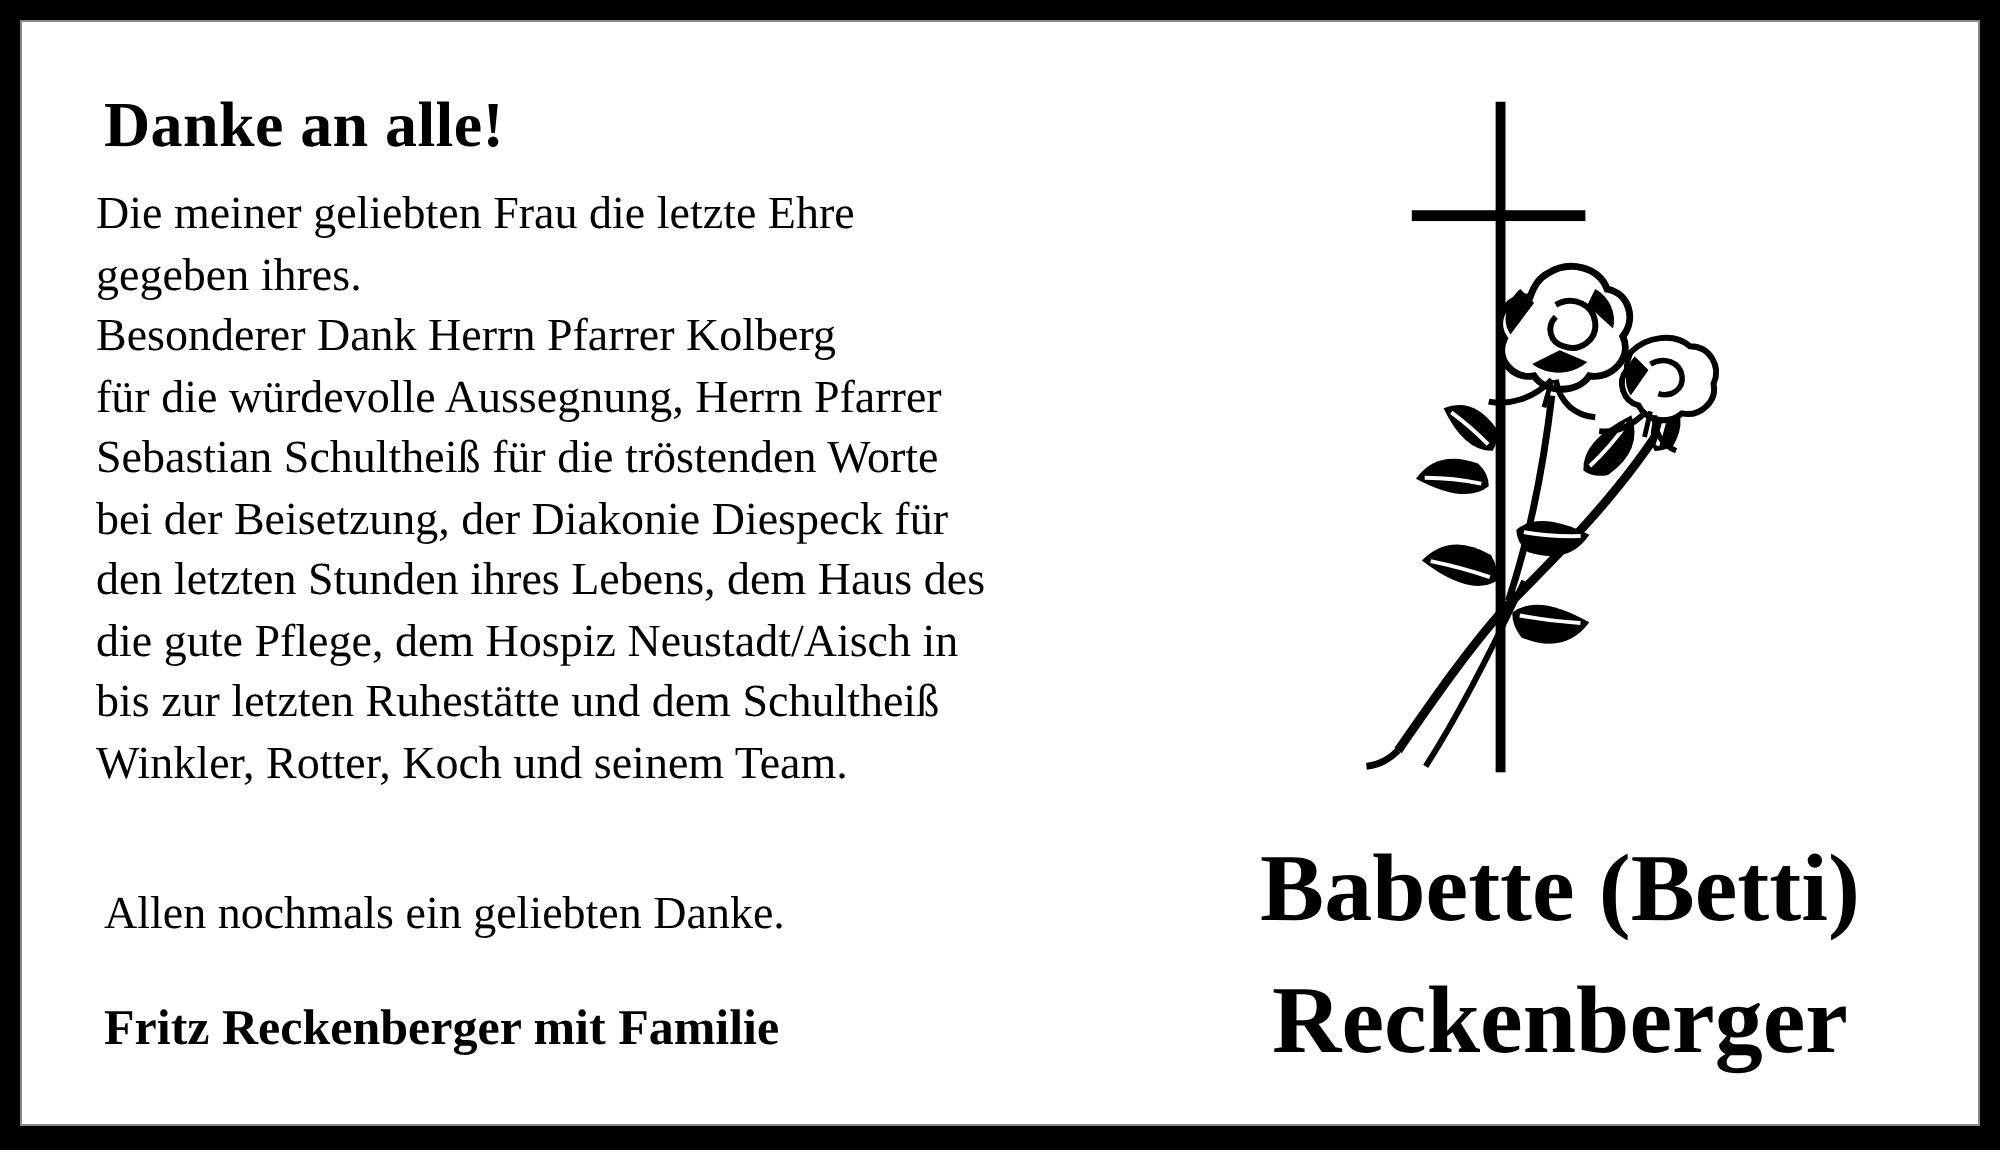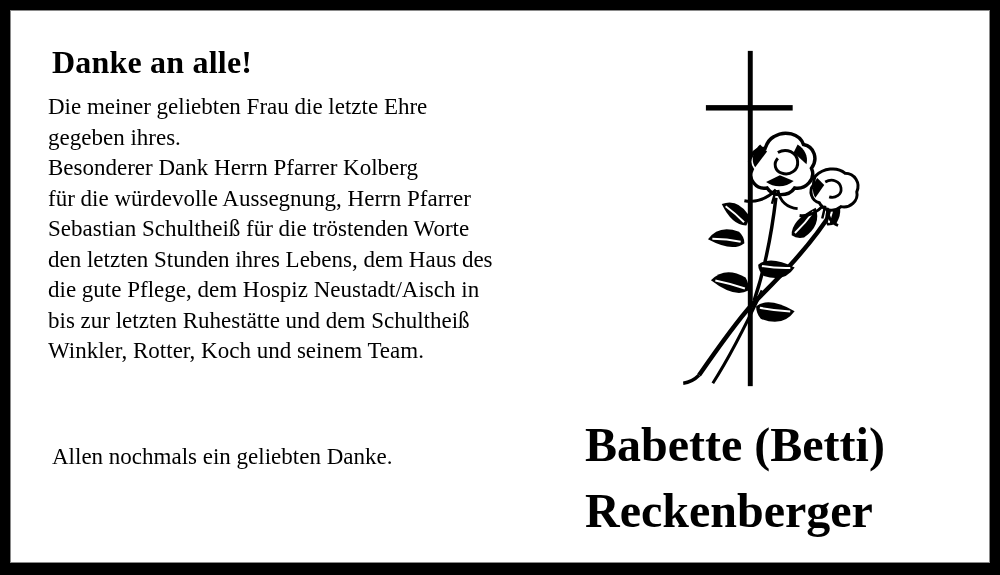--- a/index.html
+++ b/index.html
@@ -41,47 +41,50 @@
   }
   #signature {
     left: 52px; top: 499px;
     font-size: 25px; font-weight: bold;
     line-height: 32px;
     white-space: nowrap;
   }
   #illustration { left: 640px; top: 42px; width: 260px; height: 355px; }
   #deceased-name {
     left: 585px; top: 412px; width: 390px;
+    text-align: center;
     font-size: 48px; font-weight: bold;
     line-height: 66px;
     white-space: nowrap;
   }
 </style>
 </head>
 <body>
 
 <div id="page">
   <div id="sheet"></div>
 
   <div id="heading" class="abs">Danke an alle!</div>
 
   <div id="body-block" class="abs">
     <div class="body-line">Die meiner geliebten Frau die letzte Ehre</div>
     <div class="body-line">gegeben ihres.</div>
     <div class="body-line">Besonderer Dank Herrn Pfarrer Kolberg</div>
     <div class="body-line">für die würdevolle Aussegnung, Herrn Pfarrer</div>
     <div class="body-line">Sebastian Schultheiß für die tröstenden Worte</div>
+    <div class="body-line">bei der Beisetzung, der Diakonie Diespeck für</div>
     <div class="body-line">den letzten Stunden ihres Lebens, dem Haus des</div>
     <div class="body-line">die gute Pflege, dem Hospiz Neustadt/Aisch in</div>
     <div class="body-line">bis zur letzten Ruhestätte und dem Schultheiß</div>
     <div class="body-line">Winkler, Rotter, Koch und seinem Team.</div>
   </div>
 
   <div id="closing" class="abs">Allen nochmals ein geliebten Danke.</div>
 
+  <div id="signature" class="abs">Fritz Reckenberger mit Familie</div>
 
   <svg id="illustration" class="abs" viewBox="0 0 260 360" xmlns="http://www.w3.org/2000/svg">
 
     <rect x="107.5" y="9" width="5" height="340" fill="#000"></rect>
     <rect x="65" y="64" width="88" height="5.5" fill="#000"></rect>
 
     <path d="M58,338 C76,312 94,286 112,266 C140,238 172,206 194,170" fill="none" stroke="#000" stroke-width="4.5"></path>
     <path d="M58,338 q-7,7 -16,8" fill="none" stroke="#000" stroke-width="3.5"></path>
 
     <path d="M136,158 C132,192 126,226 114,262" fill="none" stroke="#000" stroke-width="3.5"></path>

